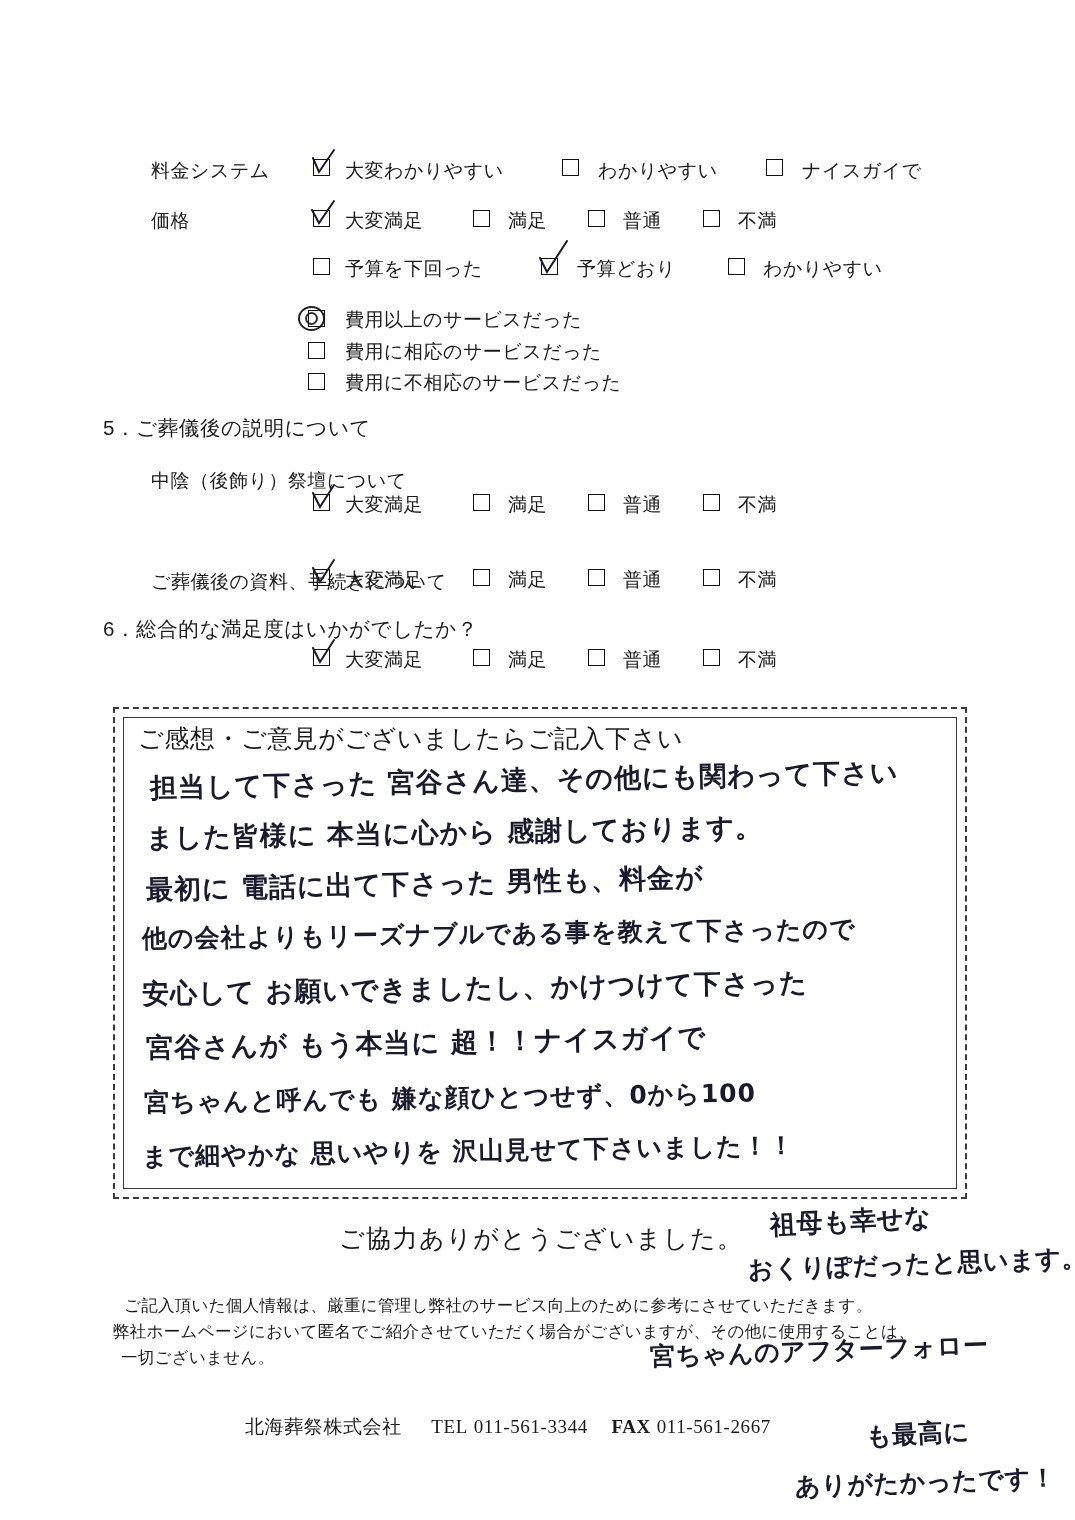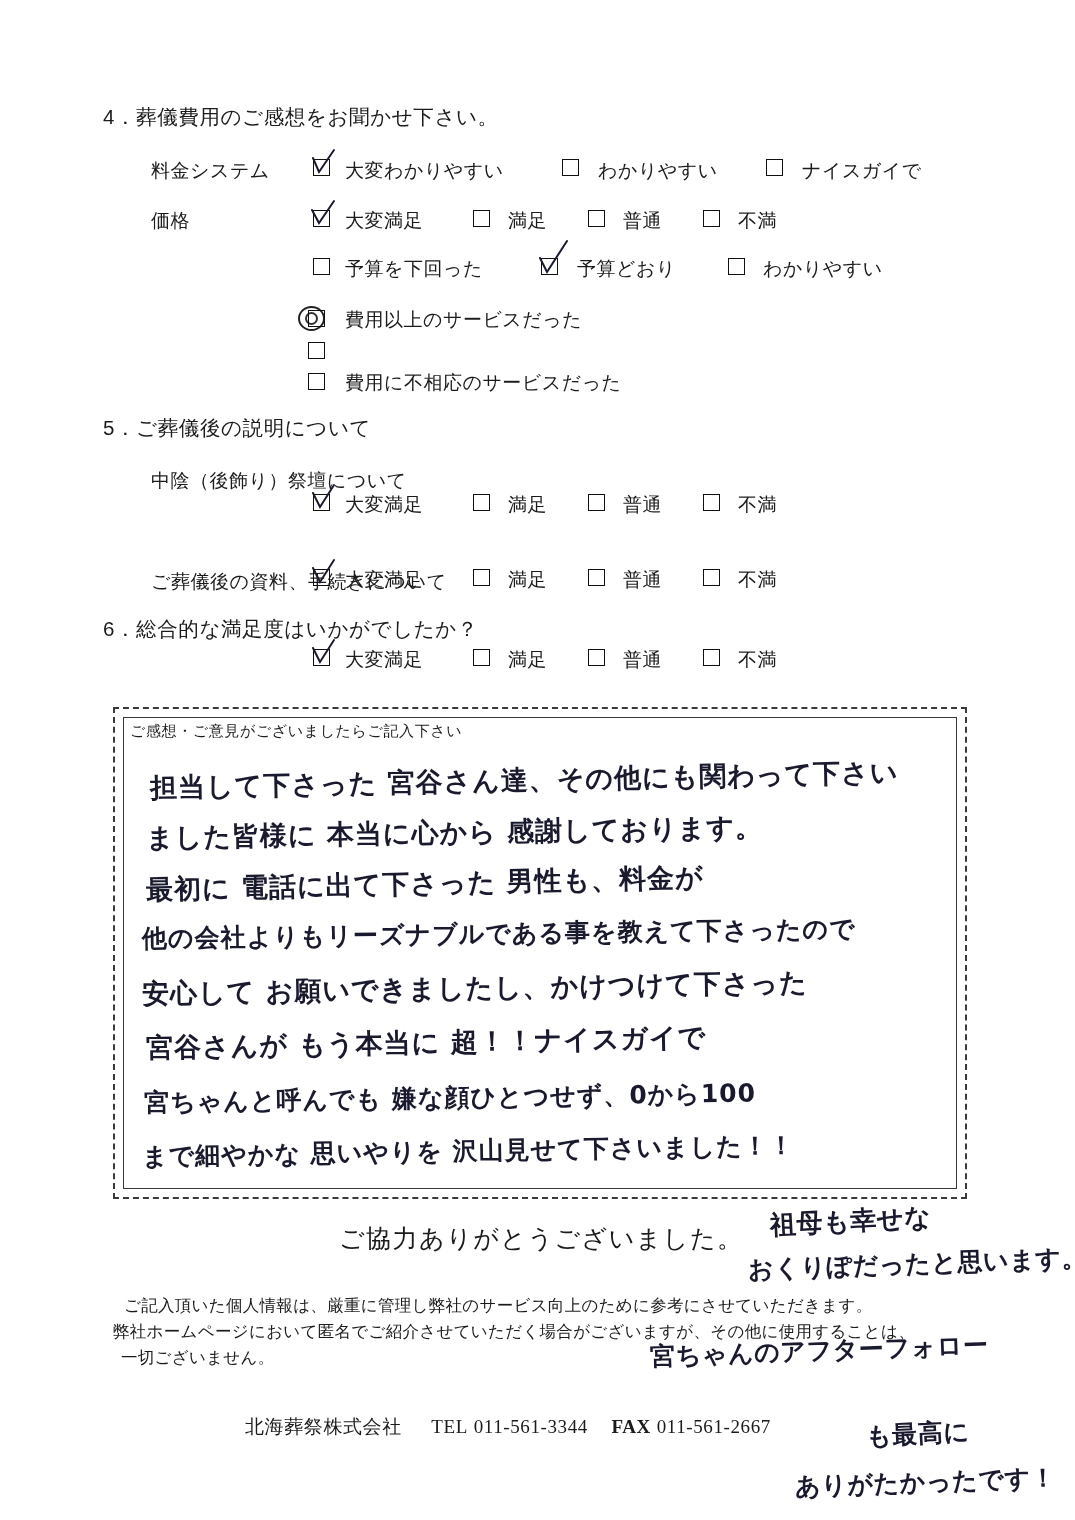--- a/index.html
+++ b/index.html
@@ -88,23 +88,23 @@
     position: absolute;
     left: 8px;
     top: 8px;
     right: 8px;
     bottom: 8px;
     border: 1.5px solid #3a3a3a;
     box-sizing: border-box;
   }
   .comment-head {
     position: absolute;
-    left: 130px;
+    left: 138px;
     top: 722px;
-    font-size: 15px;
+    font-size: 25px;
     letter-spacing: 0.6px;
   }
 
   
   .hand {
     position: absolute;
     font-family: "DejaVu Sans", sans-serif;
     color: #1a1a2e;
     white-space: nowrap;
     transform-origin: left center;
@@ -146,23 +146,20 @@
   .company .fax {
     font-family: "Liberation Serif", serif;
   }
   .company .faxlabel { font-weight: bold; font-family: "Liberation Serif", serif; }
 </style>
 </head>
 <body>
 
 <div class="page">
 
-  <div class="q-title" style="left:103px; top:103px;">
-    <span>4．</span><span>葬儀費用のご感想をお聞かせ下さい。</span>
-  </div>
 
   <div class="row-label" style="left:143px; top:158px;">料金システム</div>
   <div class="box" style="left:313px; top:159px;"></div>
   <div class="check" style="left:310px; top:148px;">
     <svg width="26" height="30" viewBox="0 0 26 30">
         <path d="M3 10 L9 24 L24 2" stroke="#1a1a2e" stroke-width="2" fill="none" stroke-linecap="round"></path>
       </svg>
   </div>
   <div class="opt" style="left:345px; top:158px;">大変わかりやすい</div>
   <div class="box" style="left:562px; top:159px;"></div>
@@ -194,20 +191,21 @@
       </svg>
   </div>
   <div class="opt" style="left:577px; top:256px;">予算どおり</div>
   <div class="box" style="left:728px; top:258px;"></div>
   <div class="opt" style="left:763px; top:256px;">わかりやすい</div>
 
   <div class="circle-mark" style="left:298px; top:306px;"></div>
   <div class="box" style="left:308px; top:310px;"></div>
   <div class="opt" style="left:345px; top:307px;">費用以上のサービスだった</div>
   <div class="box" style="left:308px; top:342px;"></div>
+  <div class="opt" style="left:345px; top:339px;">費用に相応のサービスだった</div>
   <div class="box" style="left:308px; top:373px;"></div>
   <div class="opt" style="left:345px; top:370px;">費用に不相応のサービスだった</div>
 
   <div class="q-title" style="left:103px; top:414px;">
     <span>5．</span><span>ご葬儀後の説明について</span>
   </div>
 
   <div class="row-label" style="left:143px; top:468px;">中陰（後飾り）祭壇について</div>
   <div class="box" style="left:313px; top:494px;"></div>
   <div class="check" style="left:310px; top:483px;">

